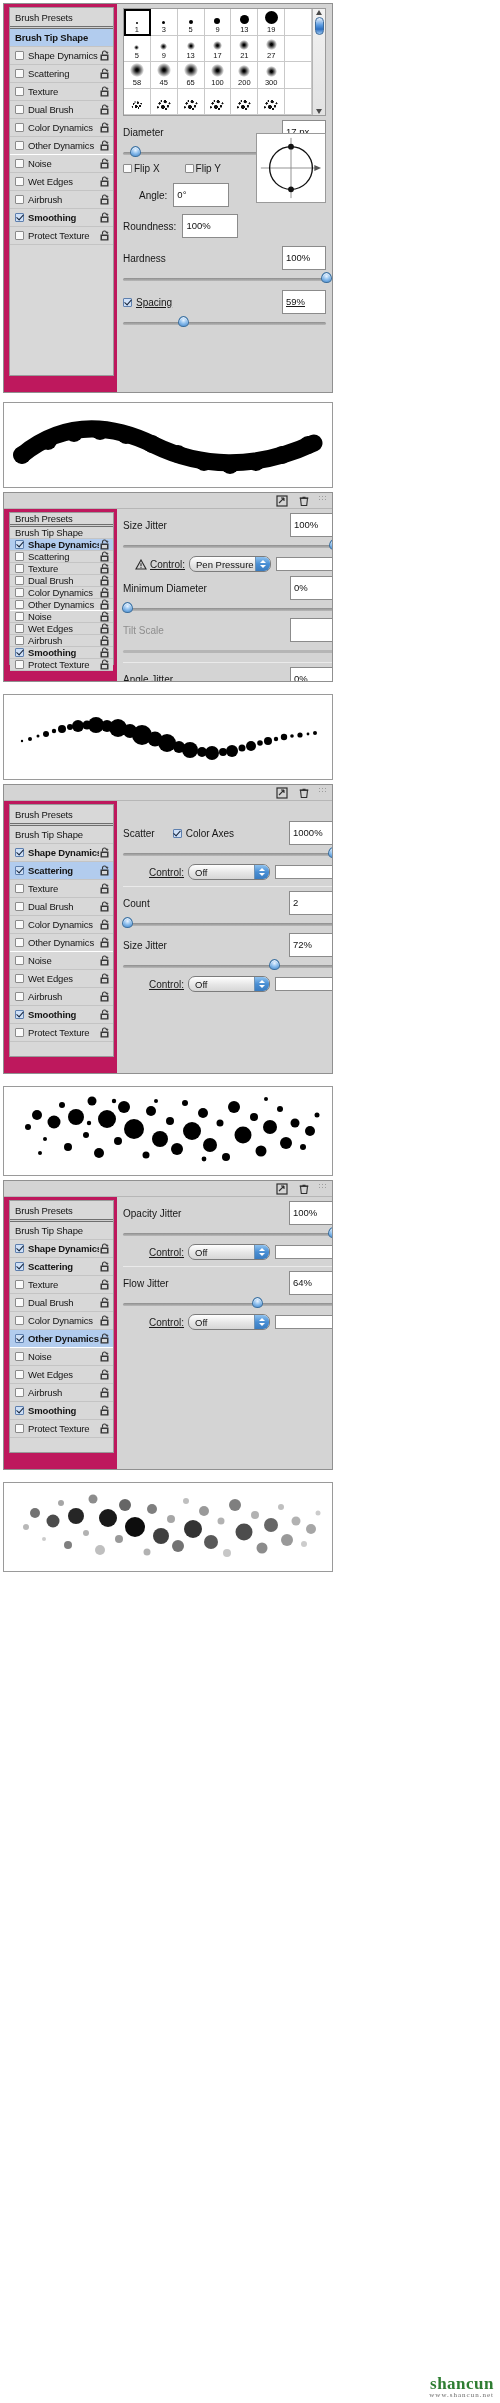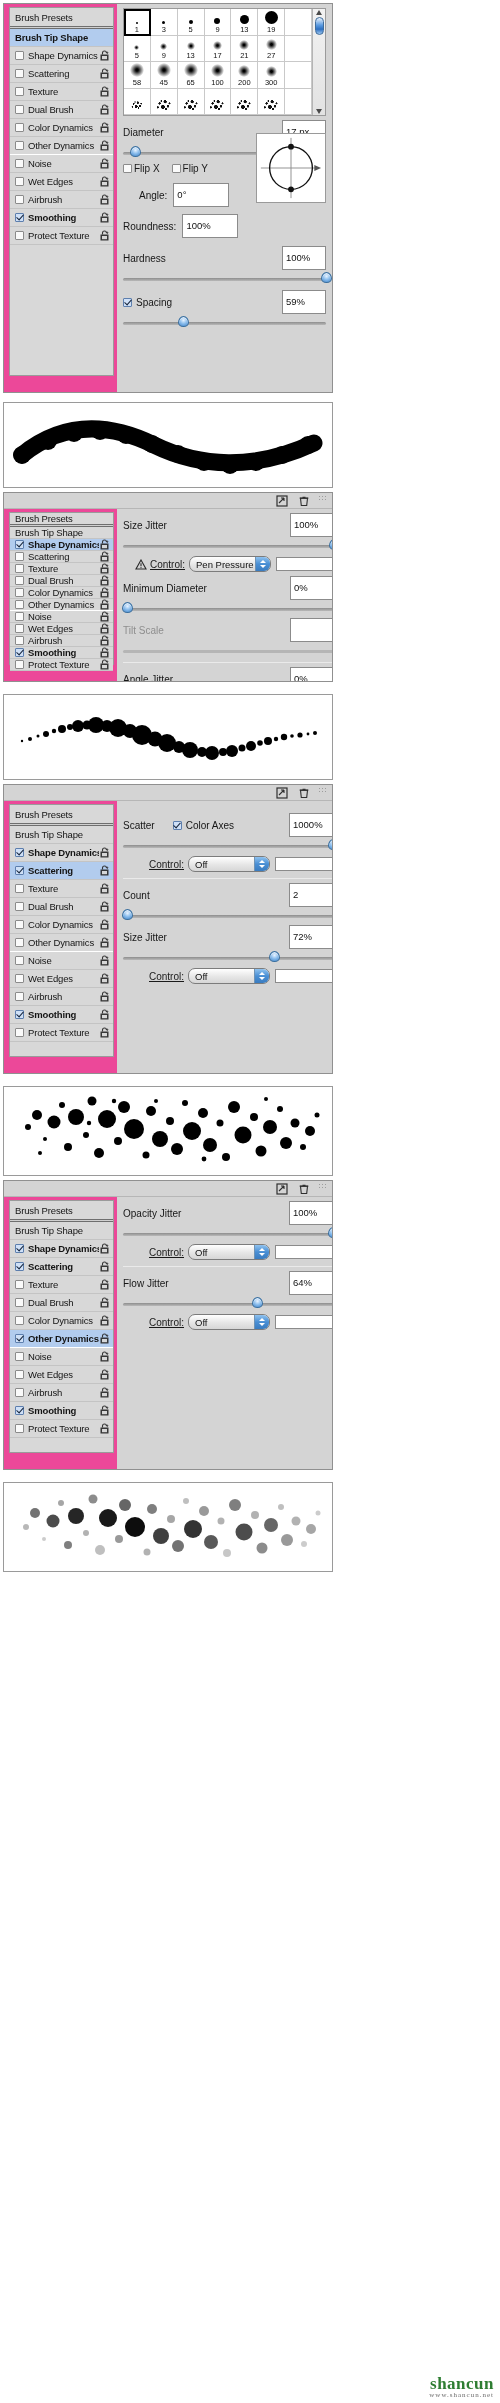--- a/index.html
+++ b/index.html
@@ -38,21 +38,21 @@
   .mt-grip{ right:4px; top:7px; width:10px; height:7px;
     background:
       radial-gradient(circle, #8a8a8a 0.6px, transparent 0.8px) 0 0/3px 3px;
     opacity:.75;
   }
 
   
   .leftcol{
     width:113px;
     flex:0 0 113px;
-    background:#ec4899;
+    background:#be185d;
     padding:3px 3px 16px 5px;
   }
   .listbox{
     background:#d8d8d8;
     border:1px solid #9a9a9a;
     height:100%;
     display:flex;
     flex-direction:column;
   }
   .lrow{
@@ -189,21 +189,21 @@
   .knob{
     position:absolute;top:0px;width:11px;height:11px;margin-left:-5.5px;
     background:radial-gradient(circle at 50% 35%, #eaf4ff 0%, #8fc0ee 45%, #3d82c9 100%);
     border:1px solid #3a6f9f;
     border-radius:50% 50% 48% 48%/60% 60% 40% 40%;
     box-shadow:inset 0 1px 1px rgba(255,255,255,.8);
   }
   .slider.dim .track{ background:#b5b5b5; }
 
   
-  .flipwrap{ display:flex;align-items:center;gap:4px;margin-top:5px;}
+  .flipwrap{ display:flex;align-items:center;gap:17px;margin-top:5px;}
   .flipwrap .cbx{ margin-right:2px; }
   .flipitem{ display:flex;align-items:center;font-size:10px; margin-right:8px;}
 
   
   .dial{
     position:absolute;right:6px;
     width:70px;height:70px;background:#fff;border:1px solid #9a9a9a;
   }
   .dial svg{ display:block; }
 
@@ -560,21 +560,21 @@
     <div class="srow" style="margin-top:8px;">
       <span class="slabel">Hardness</span>
       <span class="spacer"></span>
       <span class="valbox">100%</span>
     </div>
     <div class="slider">
       <span class="track"></span>
       <span class="knob" style="left:100%"></span>
     </div>
 
-    <div class="srow" style="margin-top:6px;">
+    <div class="srow" style="margin-top:6px;text-decoration:underline;">
       <span class="cbx on"></span>
       <span class="slabel">Spacing</span>
       <span class="spacer"></span>
       <span class="valbox">59%</span>
     </div>
     <div class="slider">
       <span class="track"></span>
       <span class="knob" style="left:30%"></span>
     </div>
   </div>
@@ -1029,21 +1029,21 @@
               <rect x="3" y="6" width="5" height="3.2" fill="#d7d7d7"></rect>
               <path d="M8.2 1.3l.6 1.1 1.1.4-1.1.5-.6 1-.5-1-1.1-.5 1.1-.4z" fill="#2b2b2b"></path>
             </svg>
           </span>
         </div>
       <div style="flex:1;background:#d8d8d8;"></div>
     </div>
   </div>
 
   <div class="rightcol">
-    <div class="srow" style="margin-top:8px;">
+    <div class="srow" style="margin-top:16px;">
       <span class="slabel">Scatter</span>
       <span style="flex:0 0 18px"></span>
       <span class="cbx on"></span>
       <span class="slabel">Color Axes</span>
       <span class="spacer"></span>
       <span class="valbox">1000%</span>
     </div>
     <div class="slider">
       <span class="track"></span>
         <span class="knob" style="left:100%"></span>

